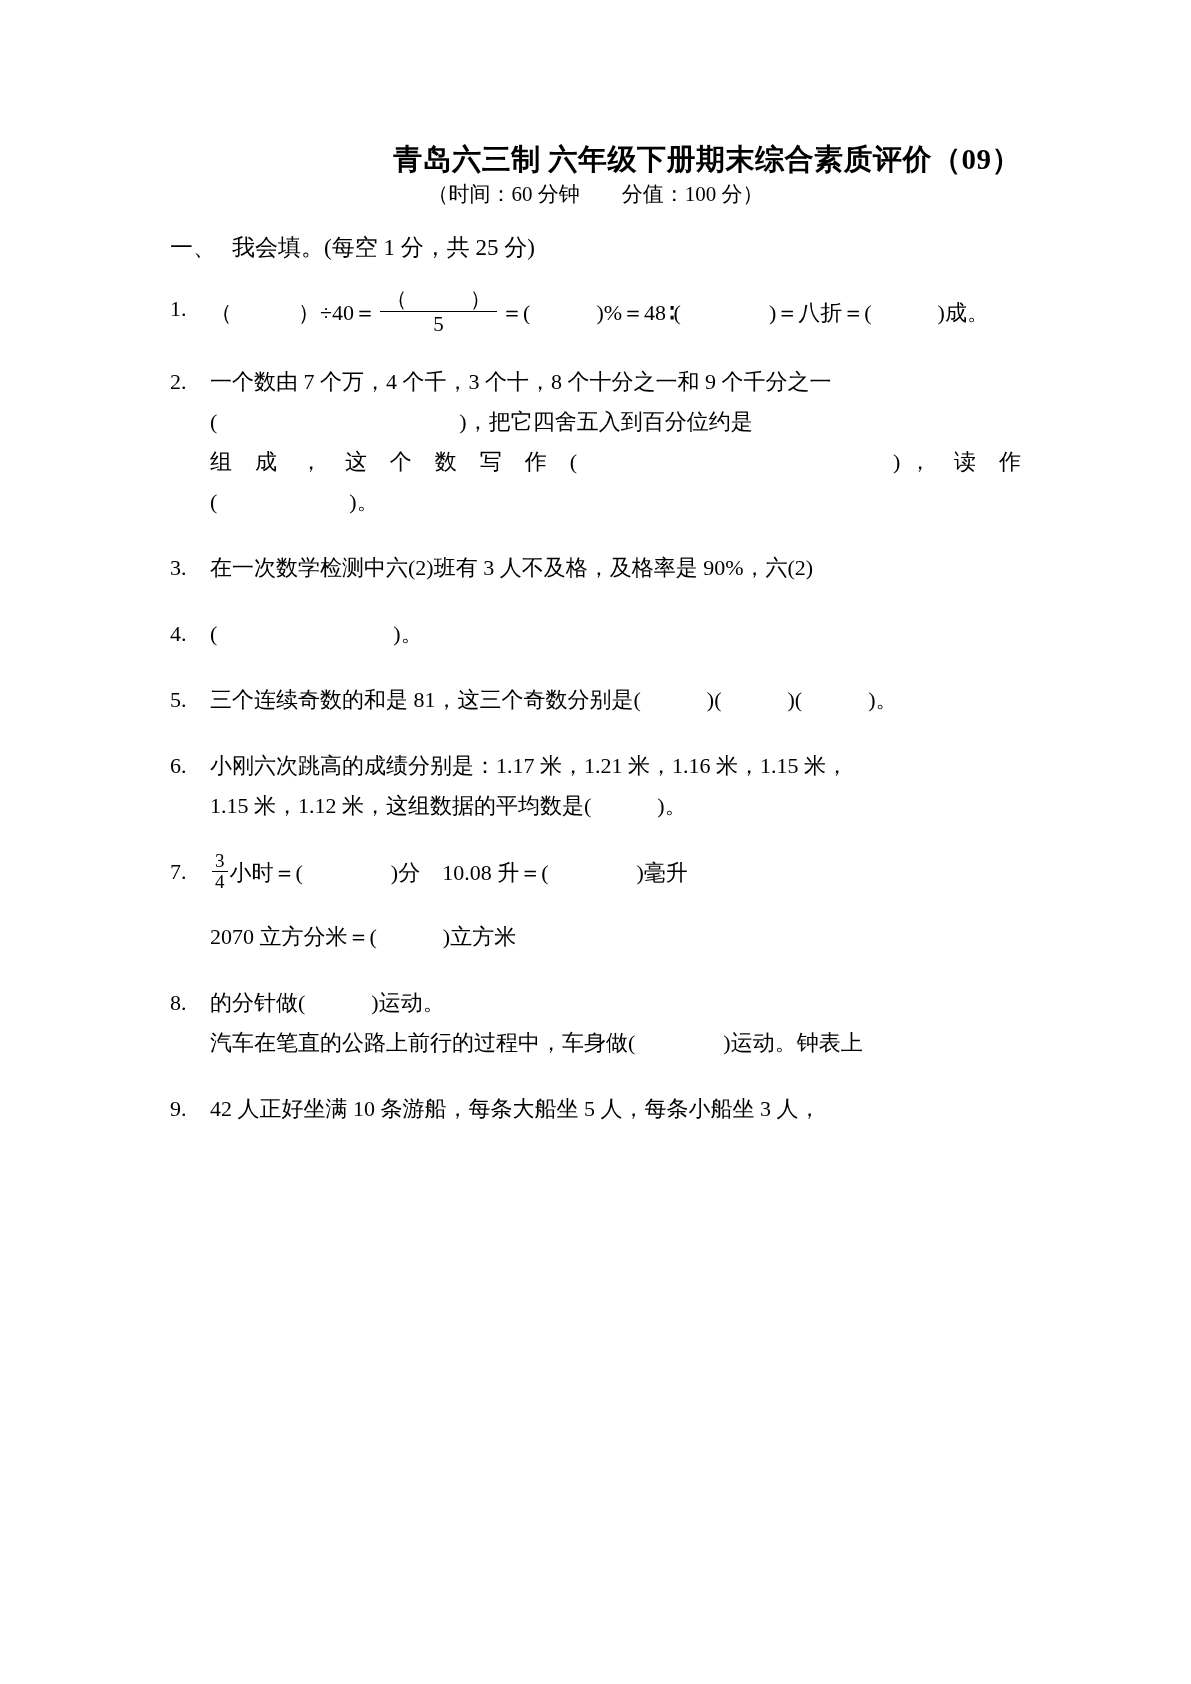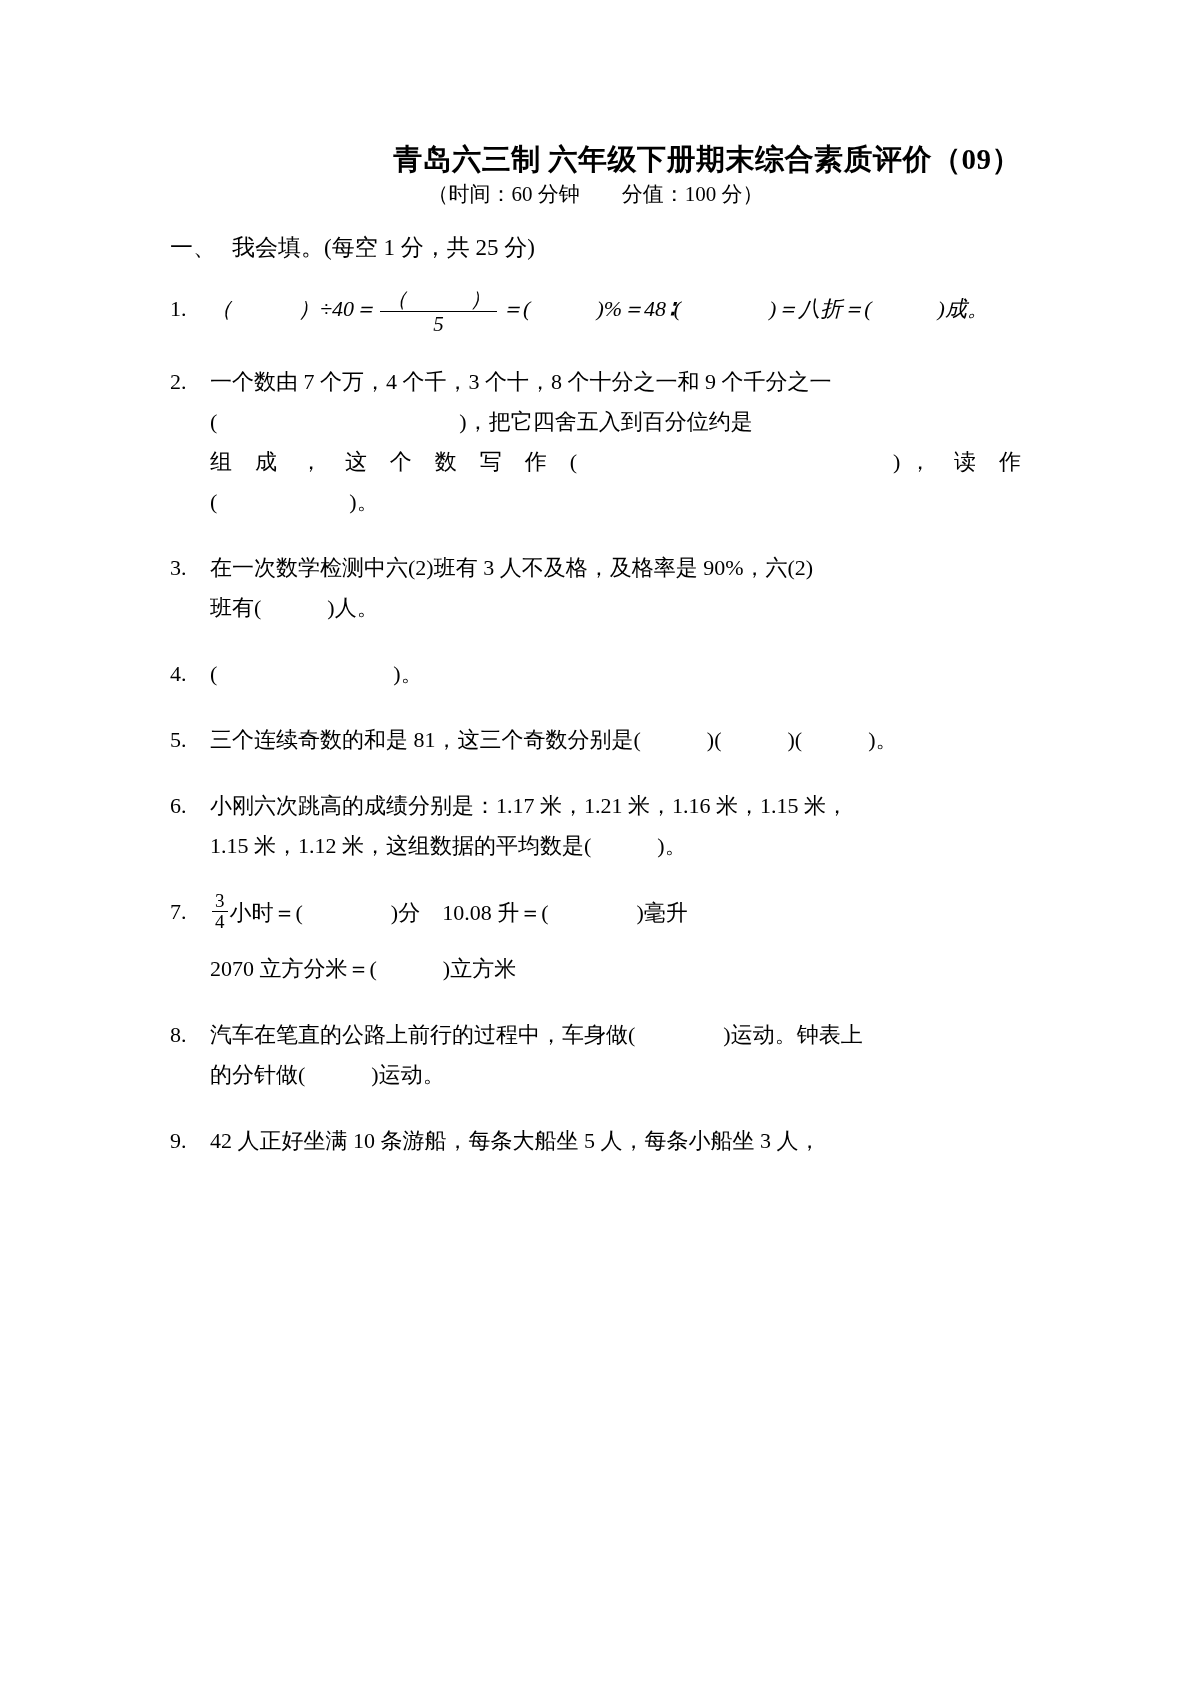--- a/index.html
+++ b/index.html
@@ -95,25 +95,25 @@
     box-sizing: border-box;
     text-align: center;
   }
   .frac.wide .num { min-width: 96px; text-align: center; }
   .frac.small { margin: 0 2px; }
   .frac.small .num { font-size: 19px; padding: 0 3px 0 3px; }
   .frac.small .den { font-size: 19px; padding: 0 3px 0 3px; }
 
   .q1-row {
     display: flex;
+    align-items: center;
     flex-wrap: nowrap;
-    font-style: italic;
   }
   .q7 .l1 { display: flex; align-items: center; }
-  .q7 .l2 { margin-top: 16px; }
+  .q7 .l2 { margin-top: 24px; }
   .nowrap { white-space: nowrap; }
 </style>
 </head>
 <body>
 
 <div class="page">
 
   <div class="doc-title">青岛六三制  六年级下册期末综合素质评价（09）</div>
 
   <div class="doc-subtitle">（时间：60 分钟　　分值：100 分）</div>
@@ -143,21 +143,20 @@
       <span class="line line-left">(　　　　　　　　　　　)，把它四舍五入到百分位约是</span>
       <span class="line just">组 成 ， 这 个 数 写 作 (　　　　　　　　　　)， 读 作</span>
       <span class="line line-left">(　　　　　　)。</span>
     </div>
   </div>
 
   <div class="q">
     <div class="q-num">3.</div>
     <div class="q-body">
       <span class="line line-left">在一次数学检测中六(2)班有 3 人不及格，及格率是 90%，六(2)</span>
-      <span class="line line-left">班有(　　　)人。</span>
     </div>
   </div>
 
   <div class="q">
     <div class="q-num">4.</div>
     <div class="q-body">
       <span class="line line-left">(　　　　　　　　)。</span>
     </div>
   </div>
 
@@ -186,22 +185,22 @@
         </span>
         <span>小时＝(　　　　)分　10.08 升＝(　　　　)毫升</span>
       </div>
       <div class="l2">2070 立方分米＝(　　　)立方米</div>
     </div>
   </div>
 
   <div class="q">
     <div class="q-num">8.</div>
     <div class="q-body">
+      <span class="line line-left">的分针做(　　　)运动。</span>
       <span class="line line-left">汽车在笔直的公路上前行的过程中，车身做(　　　　)运动。钟表上</span>
-      <span class="line line-left">的分针做(　　　)运动。</span>
     </div>
   </div>
 
   <div class="q">
     <div class="q-num">9.</div>
     <div class="q-body">
       <span class="line line-left">42 人正好坐满 10 条游船，每条大船坐 5 人，每条小船坐 3 人，</span>
     </div>
   </div>
 

